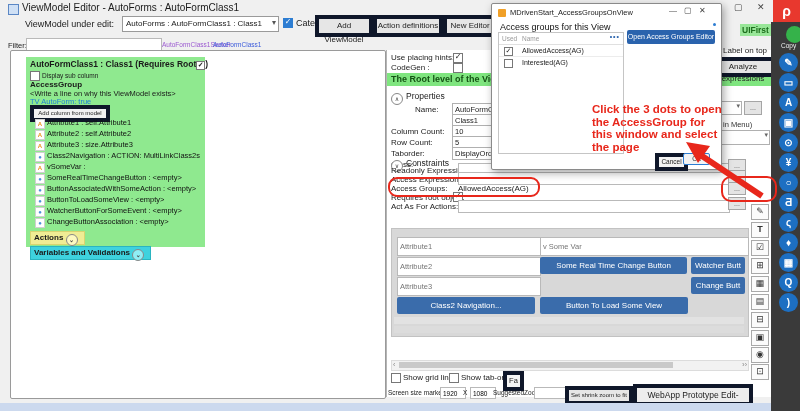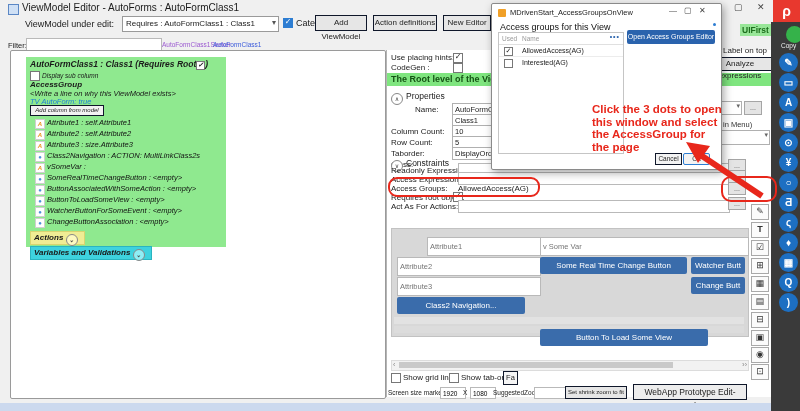--- a/index.html
+++ b/index.html
@@ -3,21 +3,21 @@
 <meta charset="utf-8">
 <style>
   html,body{margin:0;padding:0;}
   #screen{position:relative;width:800px;height:411px;background:#f0f0f0;overflow:hidden;
     font-family:"Liberation Sans",sans-serif;color:#1a1a1a;}
   .abs{position:absolute;}
   .txt{white-space:nowrap;}
   .cb{position:absolute;width:8px;height:8px;background:#fff;border:1px solid #777;font-size:8px;line-height:8px;text-align:center;color:#222;}
   .cb.checked::after{content:"✓";display:block;margin-top:-1px;}
   .cb.blue{background:#2d7dd2;border-color:#2d7dd2;color:#fff;}
-  .btn{position:absolute;border:1px solid #0f172a;background:#e6e6e6;text-align:center;color:#222;cursor:default;}
+  .btn{position:absolute;border:4px solid #0f172a;background:#e6e6e6;text-align:center;color:#222;cursor:default;}
   .input{position:absolute;border:1px solid #b9b9b9;background:#fff;font-family:"Liberation Sans",sans-serif;}
   .ellipbtn{position:absolute;border:1px solid #a5a5a5;background:#e4e4e4;font-size:7px;line-height:7px;text-align:center;color:#555;}
   .bluebtn{position:absolute;background:#3a6cab;color:#fff;text-align:center;border-radius:2px;overflow:hidden;}
   .tree-item{position:absolute;font-size:7.5px;white-space:nowrap;color:#111;}
   .tree-ico{display:inline-block;width:8px;height:8px;background:#fff;border:1px solid #cfcfcf;font-size:6px;line-height:8px;text-align:center;vertical-align:-1px;margin-right:2px;font-weight:bold;}
   .tree-ico.attribute{color:#e8941a;}
   .tree-ico.action{color:#4a90d9;}
   .circtoggle{display:inline-block;width:10px;height:10px;border:1px solid #888;border-radius:50%;font-size:6px;line-height:10px;text-align:center;color:#444;background:#fff;vertical-align:-2px;margin-right:3px;}
   .plabel{position:absolute;font-size:8px;white-space:nowrap;color:#222;}
   .pvalue{position:absolute;font-size:8px;white-space:nowrap;color:#222;overflow:hidden;}
@@ -33,36 +33,36 @@
 
 <div id="screen">
 
   <span class="abs" style="left:8px;top:4px;width:9px;height:9px;border:1px solid #5b87c5;background:#cfe0f5;"></span>
   <div class="abs txt" style="left:22px;top:2px;font-size:10px;">ViewModel Editor - AutoForms : AutoFormClass1</div>
   <div class="abs txt" style="left:734px;top:2px;font-size:9px;color:#444;">▢</div>
   <div class="abs txt" style="left:757px;top:2px;font-size:9px;color:#444;">✕</div>
 
   <div class="abs txt" style="left:25px;top:19px;font-size:9px;">ViewModel under edit:</div>
   <div class="abs" style="left:122px;top:16px;width:155px;height:14px;border:1px solid #9a9a9a;background:#fff;">
-    <span class="abs txt" style="left:3px;top:2px;font-size:8px;">Requires : AutoFormClass1 : Class1</span>
+    <span class="abs txt" style="left:3px;top:2px;font-size:8px;">AutoForms : AutoFormClass1 : Class1</span>
     <span class="abs" style="right:2px;top:1px;font-size:8px;color:#555;">▾</span>
   </div>
   <span class="cb blue checked" style="left:283px;top:18px;"></span>
   <div class="abs txt" style="left:296px;top:18px;font-size:9px;">Categ</div>
   <div class="btn" style="left:315px;top:15px;width:50px;height:14px;font-size:8px;line-height:14px;">Add ViewModel</div>
   <div class="btn" style="left:373px;top:15px;width:62px;height:14px;font-size:8px;line-height:14px;">Action definitions</div>
   <div class="btn" style="left:443px;top:15px;width:46px;height:14px;font-size:8px;line-height:14px;">New Editor</div>
 
   <div class="abs txt" style="left:8px;top:41px;font-size:7.5px;">Filter:</div>
   <input class="input" style="left: 26px; top: 38px; width: 130px; height: 9px; font-size: 7px;">
   <div class="abs txt" style="left:162px;top:41px;font-size:6.5px;color:#9b59d0;">AutoFormClass1Seeker</div>
   <div class="abs txt" style="left:213px;top:41px;font-size:6.5px;color:#3b5bdb;">AutoFormClass1</div>
 
   <div class="abs" style="left:10px;top:50px;width:374px;height:347px;background:#fff;border:1px solid #9a9a9a;border-radius:2px;"></div>
-  <div class="abs" style="left:26px;top:57px;width:200px;height:190px;background:#8fe98f;font-style:italic;">
+  <div class="abs" style="left:26px;top:57px;width:179px;height:190px;background:#8fe98f;">
     <div class="abs txt" style="left:4px;top:2px;font-size:8.5px;font-weight:bold;">
       <span>AutoFormClass1 : Class1  (Requires Root</span><span class="cb checked" style="position:static;display:inline-block;width:7px;height:7px;font-size:7px;line-height:7px;vertical-align:0;"></span><span>)</span>
     </div>
     <span class="cb" style="left:4px;top:14px;"></span>
     <div class="abs txt" style="left:16px;top:15px;font-size:6.5px;">Display sub column</div>
     <div class="abs txt" style="left:4px;top:23px;font-size:8px;font-weight:bold;">AccessGroup</div>
     <div class="abs txt" style="left:4px;top:32px;font-size:7.5px;">&lt;Write a line on why this ViewModel exists&gt;</div>
     <div class="abs txt" style="left:4px;top:40px;font-size:7.5px;color:#1f7fd4;">TV AutoForm: true</div>
     <div class="btn" style="left:4px;top:48px;width:72px;height:9px;font-size:6px;line-height:9px;background:#f2f2f2;">Add column from model</div>
 
@@ -159,29 +159,29 @@
 
   <div class="abs txt" style="left:740px;top:24px;background:#98e698;color:#1c6e1c;font-weight:bold;font-size:8.5px;padding:1px 2px;">UIFirst</div>
   <span class="cb checked" style="left:711px;top:46px;"></span>
   <div class="abs txt" style="left:723px;top:46px;font-size:8px;">Label on top</div>
   <div class="btn" style="left:706px;top:57px;width:66px;height:12px;font-size:8px;line-height:12px;">Analyze expressions</div>
 
   <div class="abs" style="left:391px;top:228px;width:356px;height:107px;background:#d8d8d8;border:1px solid #c2c2c2;">
     <div class="abs" style="left:2px;top:88px;width:350px;height:7px;background:#e2e2e2;"></div>
     <div class="abs" style="left:2px;top:97px;width:350px;height:7px;background:#dcdcdc;"></div>
   </div>
-  <input class="input" style="left: 397px; top: 237px; width: 138px; height: 15px; font-size: 7.5px; margin-left: 30px;" placeholder="Attribute1">
+  <input class="input" style="left: 397px; top: 237px; width: 138px; height: 15px; font-size: 7.5px;" placeholder="Attribute1">
   <input class="input" style="left: 540px; top: 237px; width: 203px; height: 15px; font-size: 7.5px;" placeholder="v Some Var">
   <input class="input" style="left: 397px; top: 257px; width: 138px; height: 15px; font-size: 7.5px;" placeholder="Attribute2">
   <div class="bluebtn" style="left:540px;top:257px;width:147px;height:17px;font-size:8px;line-height:17px;">Some Real Time Change Button</div>
   <div class="bluebtn" style="left:691px;top:257px;width:54px;height:17px;font-size:8px;line-height:17px;">Watcher Butt</div>
   <input class="input" style="left: 397px; top: 277px; width: 138px; height: 15px; font-size: 7.5px;" placeholder="Attribute3">
   <div class="bluebtn" style="left:691px;top:277px;width:54px;height:17px;font-size:8px;line-height:17px;">Change Butt</div>
-  <div class="bluebtn" style="left:397px;top:297px;width:128px;height:17px;font-size:8px;line-height:17px;">Class2 Navigation...</div>
-  <div class="bluebtn" style="left:540px;top:297px;width:168px;height:17px;font-size:8px;line-height:17px;margin-top:32px;">Button To Load Some View</div>
+  <div class="bluebtn" style="left:397px;top:297px;width:138px;height:17px;font-size:8px;line-height:17px;">Class2 Navigation...</div>
+  <div class="bluebtn" style="left:540px;top:297px;width:148px;height:17px;font-size:8px;line-height:17px;">Button To Load Some View</div>
 
   <div class="abs" style="left:391px;top:360px;width:356px;height:9px;background:#f2f2f2;border:1px solid #dcdcdc;">
     <span class="abs" style="left:1px;top:0;font-size:7px;color:#888;">‹</span>
     <div class="abs" style="left:7px;top:1px;width:274px;height:6px;background:#c9c9c9;"></div>
     <span class="abs" style="right:1px;top:0;font-size:7px;color:#888;">›</span>
   </div>
 
   <span class="cb" style="left:391px;top:373px;"></span>
   <div class="abs txt" style="left:403px;top:373px;font-size:8px;">Show grid lines</div>
   <span class="cb" style="left:449px;top:373px;"></span>
@@ -238,22 +238,22 @@
     </div>
 
     <div class="bluebtn" style="left:135px;top:26px;width:88px;height:14px;font-size:7px;line-height:14px;background:#2a63ad;">Open Access Groups Editor</div>
 
     <div class="btn" style="left:163px;top:149px;width:25px;height:10px;font-size:6.5px;line-height:10px;background:#f3f3f3;">Cancel</div>
     <div class="btn" style="left:191px;top:149px;width:25px;height:10px;font-size:6.5px;line-height:10px;background:#f3f3f3;border:1px solid #2d7dd2;border-radius:2px;">Ok</div>
   </div>
 
   <div class="abs anno" style="left:592px;top:103px;font-size:11.5px;font-weight:bold;line-height:12.5px;color:#e8271b;">
     <div>Click the 3 dots to open</div>
+    <div>the AccessGroup for</div>
     <div>this window and select</div>
-    <div>the AccessGroup for</div>
     <div>the page</div>
   </div>
   <div class="abs anno" style="left:388px;top:177px;width:148px;height:16px;border:2px solid #e8271b;border-radius:9px;"></div>
   <div class="abs anno" style="left:721px;top:176px;width:52px;height:22px;border:2px solid #e8271b;border-radius:10px;"></div>
   <svg class="abs anno" style="left:660px;top:138px;" width="120" height="70" viewBox="0 0 120 70">
     <line x1="102" y1="58" x2="42" y2="18" stroke="#e8271b" stroke-width="6"></line>
     <polygon points="26,4 50,8 38,25" fill="#e8271b"></polygon>
   </svg>
 
   <div class="abs" style="left:771px;top:22px;width:29px;height:389px;background:#3a3a3a;z-index:40;">

